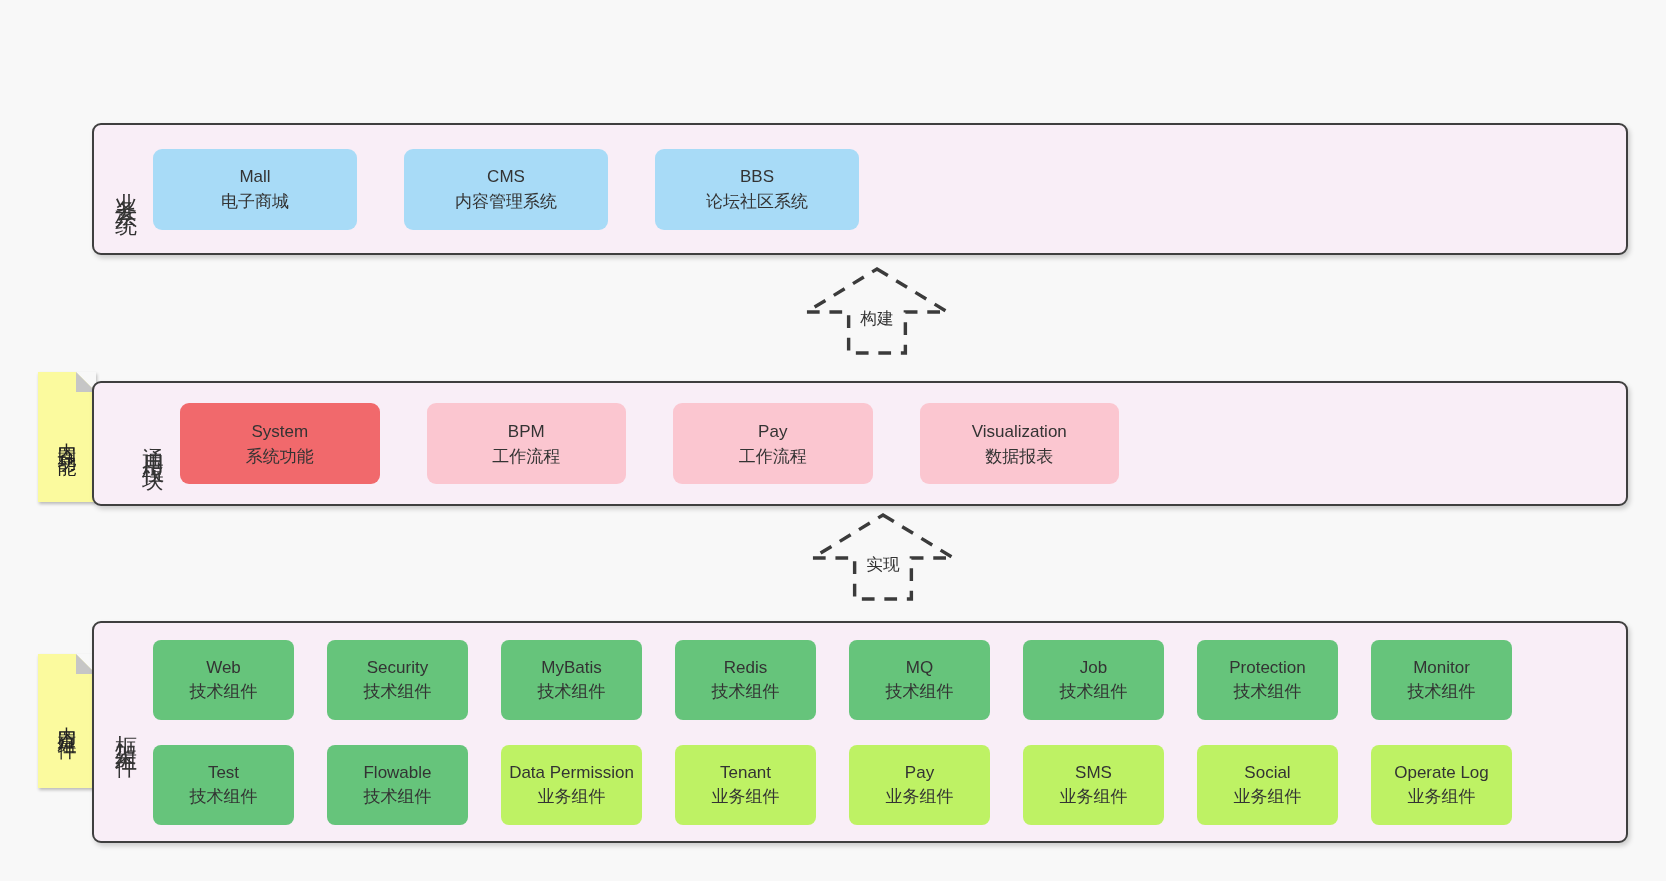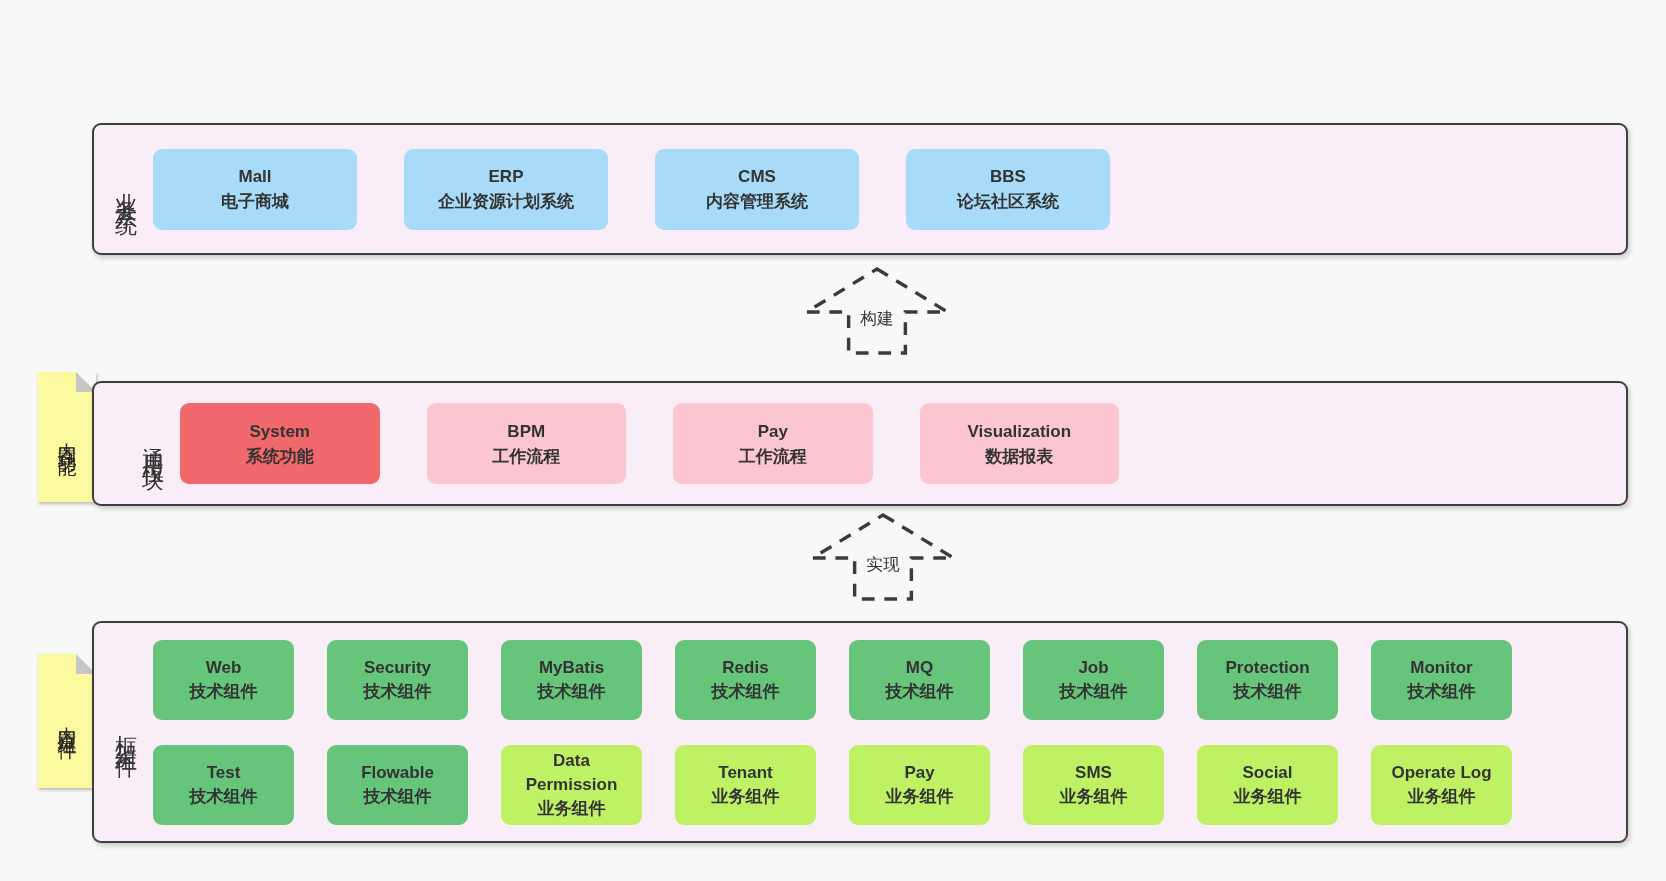--- a/index.html
+++ b/index.html
@@ -58,23 +58,22 @@
     border-radius:9px;
     display:flex;
     flex-direction:column;
     align-items:center;
     justify-content:center;
     text-align:center;
     font-size:17px;
     line-height:25px;
     height:81px;
     padding:2px 6px;
-    font-weight:bold;
-  }
-  .boxes-8 .box { height:80px; line-height:24px; }
+  }
+  .boxes-8 .box { height:80px; line-height:24px;border-radius:8px; }
   .blue   { background:#a8dbf7; }
   .red    { background:#f1696c; }
   .pink   { background:#fbc6d0; }
   .green  { background:#66c47b; }
   .lgreen { background:#bef264; }
 
   .sticky {
     position:absolute;
     left:38px;
     width:58px;
@@ -134,24 +133,20 @@
 <body>
 
 <div class="panel panel-top">
   <div class="side-label">业务系统</div>
   <div class="boxes-6">
     <div class="box blue">
       <span>Mall</span>
       <span>电子商城</span>
     </div>
     <div class="box blue">
-      <span>ERP</span>
-      <span>企业资源计划系统</span>
-    </div>
-    <div class="box blue">
       <span>CMS</span>
       <span>内容管理系统</span>
     </div>
     <div class="box blue">
       <span>BBS</span>
       <span>论坛社区系统</span>
     </div>
   </div>
 </div>
 

